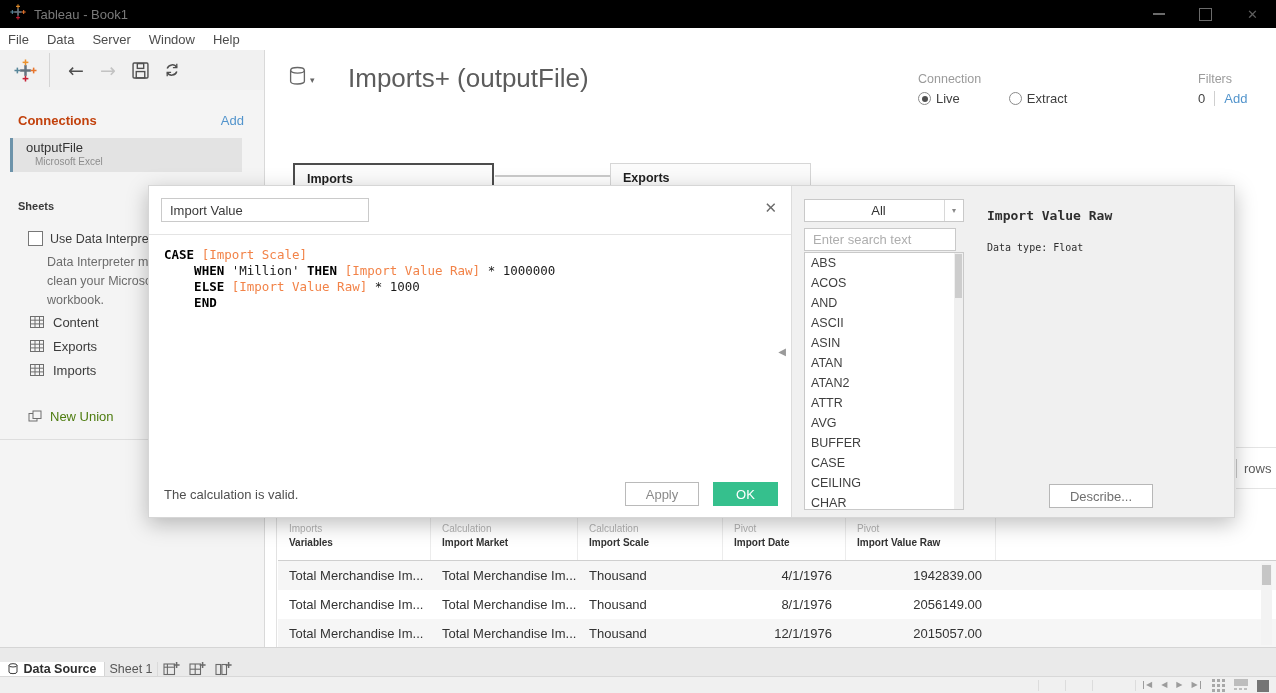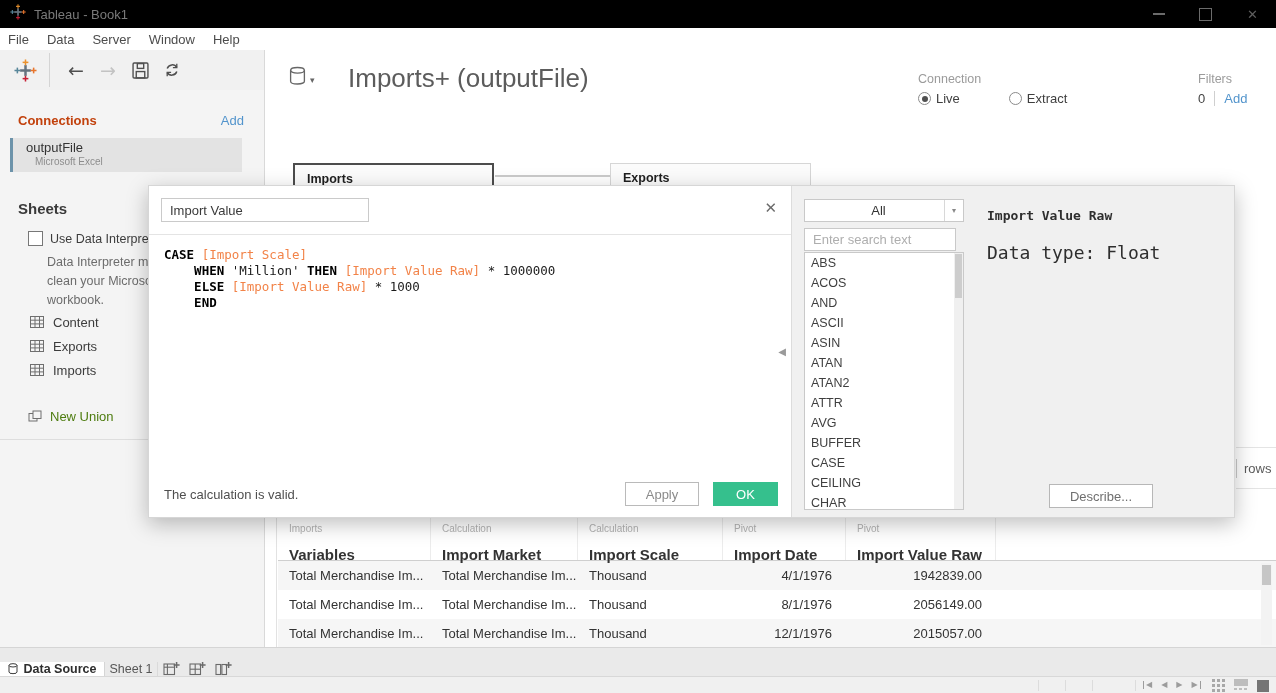--- a/index.html
+++ b/index.html
@@ -23,21 +23,21 @@
   .tb-divider{width:1px;height:34px;background:#d4d4d4;margin:0 13px 0 11px;}
   .tb-icon{width:26px;display:flex;justify-content:center;align-items:center;margin-right:6px;
            font-family:"DejaVu Sans",sans-serif;font-size:19px;color:#4f4f4f;}
   .tb-icon.disabled{color:#c3c3c3;}
   .conn-header{position:absolute;left:18px;right:20px;top:63px;display:flex;justify-content:space-between;align-items:center;}
   .conn-header .hdr{font-size:13px;font-weight:bold;color:#c2410c;}
   .link-blue{font-size:13px;color:#5294cc;cursor:pointer;}
   .conn-item{position:absolute;left:10px;right:22px;top:88px;height:34px;background:#e3e3e3;border-left:3px solid #6d93aa;box-sizing:border-box;padding:2px 0 0 13px;}
   .conn-name{font-size:13px;color:#333;}
   .conn-sub{font-size:10px;color:#8d8d8d;margin-left:9px;margin-top:1px;}
-  .sheets-header{position:absolute;left:18px;top:150px;font-size:15px;font-weight:bold;color:#3a3a3a;}
+  .sheets-header{position:absolute;left:18px;top:150px;font-size:11px;font-weight:bold;color:#3a3a3a;}
   .interp-row{position:absolute;left:28px;top:181px;display:flex;align-items:center;gap:7px;white-space:nowrap;}
   .checkbox{width:13px;height:13px;border:1px solid #777;background:#fff;flex:none;}
   .interp-label{font-size:12.5px;color:#3c3c3c;}
   .interp-desc{position:absolute;left:47px;top:203px;font-size:12.5px;color:#6c6c6c;line-height:19px;white-space:nowrap;}
   .table-list{position:absolute;left:0;top:260px;right:0;}
   .tbl-item{height:24px;display:flex;align-items:center;padding-left:30px;gap:9px;font-size:13px;color:#3c3c3c;cursor:pointer;}
   .union-item{position:absolute;left:0;top:353px;right:0;height:26px;display:flex;align-items:center;padding-left:28px;gap:8px;font-size:13px;color:#4d7c0f;}
   .sb-divider{position:absolute;left:0;right:0;top:389px;border-top:1px solid #dedede;}
   
   .main{position:absolute;left:265px;top:50px;right:0;bottom:46px;background:#fff;}
@@ -63,21 +63,21 @@
   .rows-box{position:absolute;left:971px;top:397px;width:40px;height:42px;border-top:1px solid #e4e4e4;border-bottom:1px solid #e4e4e4;box-sizing:border-box;}
   .rows-box .vr{position:absolute;left:0;top:11px;width:1px;height:19px;background:#c9c9c9;}
   .rows-box .txt{position:absolute;left:8px;top:13px;font-size:13px;color:#5a5a5a;}
   
   .grid{position:absolute;left:0;top:468px;right:0;height:129px;background:#fff;overflow:hidden;}
   .grid-gutter{position:absolute;left:0;top:0;width:12px;height:100%;border-right:1px solid #e2e2e2;box-sizing:border-box;background:#fff;}
   .grid-table{position:absolute;left:13px;top:0;right:0;}
   .grid-headrow{display:flex;height:43px;border-bottom:1px solid #cfcfcf;box-sizing:border-box;}
   .gh-cell{box-sizing:border-box;padding:5px 0 0 11px;border-right:1px solid #ececec;}
   .gh-cat{font-size:10px;color:#b3b3b3;}
-  .gh-name{font-size:15px;font-weight:bold;color:#333;margin-top:12px;}
+  .gh-name{font-size:10px;font-weight:bold;color:#333;margin-top:3px;}
   .g-row{display:flex;height:29px;}
   .g-row.g-alt{background:#f6f6f6;}
   .g-cell{box-sizing:border-box;padding:7px 0 0 11px;font-size:13px;color:#333;white-space:nowrap;overflow:hidden;}
   .g-cell.right{text-align:right;padding-right:14px;padding-left:0;}
   .gcol0{width:153px;}.gcol1{width:147px;}.gcol2{width:145px;}.gcol3{width:123px;}.gcol4{width:150px;}
   .grid-vscroll{position:absolute;right:4px;top:45px;bottom:2px;width:11px;background:#f3f3f3;}
   .grid-vthumb{margin:2px 1px 0 1px;height:20px;background:#c6c6c6;}
   
   .dialog{position:absolute;left:148px;top:185px;width:1087px;height:333px;background:#fff;display:flex;
           border:1px solid #d6d6d6;box-sizing:border-box;box-shadow:0 6px 20px rgba(0,0,0,0.25);}
@@ -103,21 +103,21 @@
                     font-size:8px;color:#888;font-family:"DejaVu Sans",sans-serif;}
   .fn-search{position:absolute;left:12px;top:42px;width:142px;height:21px;background:#fff;border:1px solid #c9c9c9;
              font-size:13px;color:#444;padding:0 0 0 8px;font-family:"Liberation Sans",sans-serif;}
   .fn-search::placeholder{color:#aeaeae;}
   .fn-list{position:absolute;left:12px;top:66px;width:160px;height:258px;background:#fff;border:1px solid #c9c9c9;box-sizing:border-box;
            overflow:hidden;}
   .fn-item{height:20px;line-height:20px;padding-left:6px;font-size:12.5px;color:#3f3f3f;cursor:pointer;}
   .fn-scroll{position:absolute;right:0;top:0;bottom:0;width:9px;background:#f0f0f0;}
   .fn-thumb{margin:1px 1px 0 1px;height:44px;background:#cdcdcd;}
   .fld-name{position:absolute;left:195px;top:22px;font-family:"DejaVu Sans Mono",monospace;font-weight:bold;font-size:13px;color:#2e2e2e;}
-  .fld-type{position:absolute;left:195px;top:56px;font-family:"DejaVu Sans Mono",monospace;font-size:18px;color:#2e2e2e;}
+  .fld-type{position:absolute;left:195px;top:56px;font-family:"DejaVu Sans Mono",monospace;font-size:10px;color:#2e2e2e;}
   .describe-btn{position:absolute;left:257px;top:298px;width:104px;height:24px;background:#fff;border:1px solid #b7b7b7;color:#6f6f6f;}
   
   .tabbar{position:absolute;left:0;bottom:17px;right:0;height:29px;background:#eaeaea;border-top:1px solid #d5d5d5;display:flex;box-sizing:border-box;align-items:flex-end;}
   .tab-ds{width:105px;background:#fff;border-right:1px solid #d5d5d5;display:flex;align-items:center;justify-content:center;gap:6px;
           font-size:12.5px;font-weight:bold;color:#2e2e2e;cursor:pointer;box-sizing:border-box;}
   .tab-sheet{width:52px;display:flex;align-items:center;justify-content:center;font-size:12.5px;color:#565656;
              border-right:1px solid #dadada;cursor:pointer;}
   .tab-newbtn{width:26px;display:flex;align-items:center;justify-content:center;cursor:pointer;}
   .tab-enddiv{width:1px;background:#dadada;margin-left:4px;}
   .statusbar{position:absolute;left:0;bottom:0;right:0;height:17px;background:#f0f0f0;border-top:1px solid #d8d8d8;box-sizing:border-box;}

